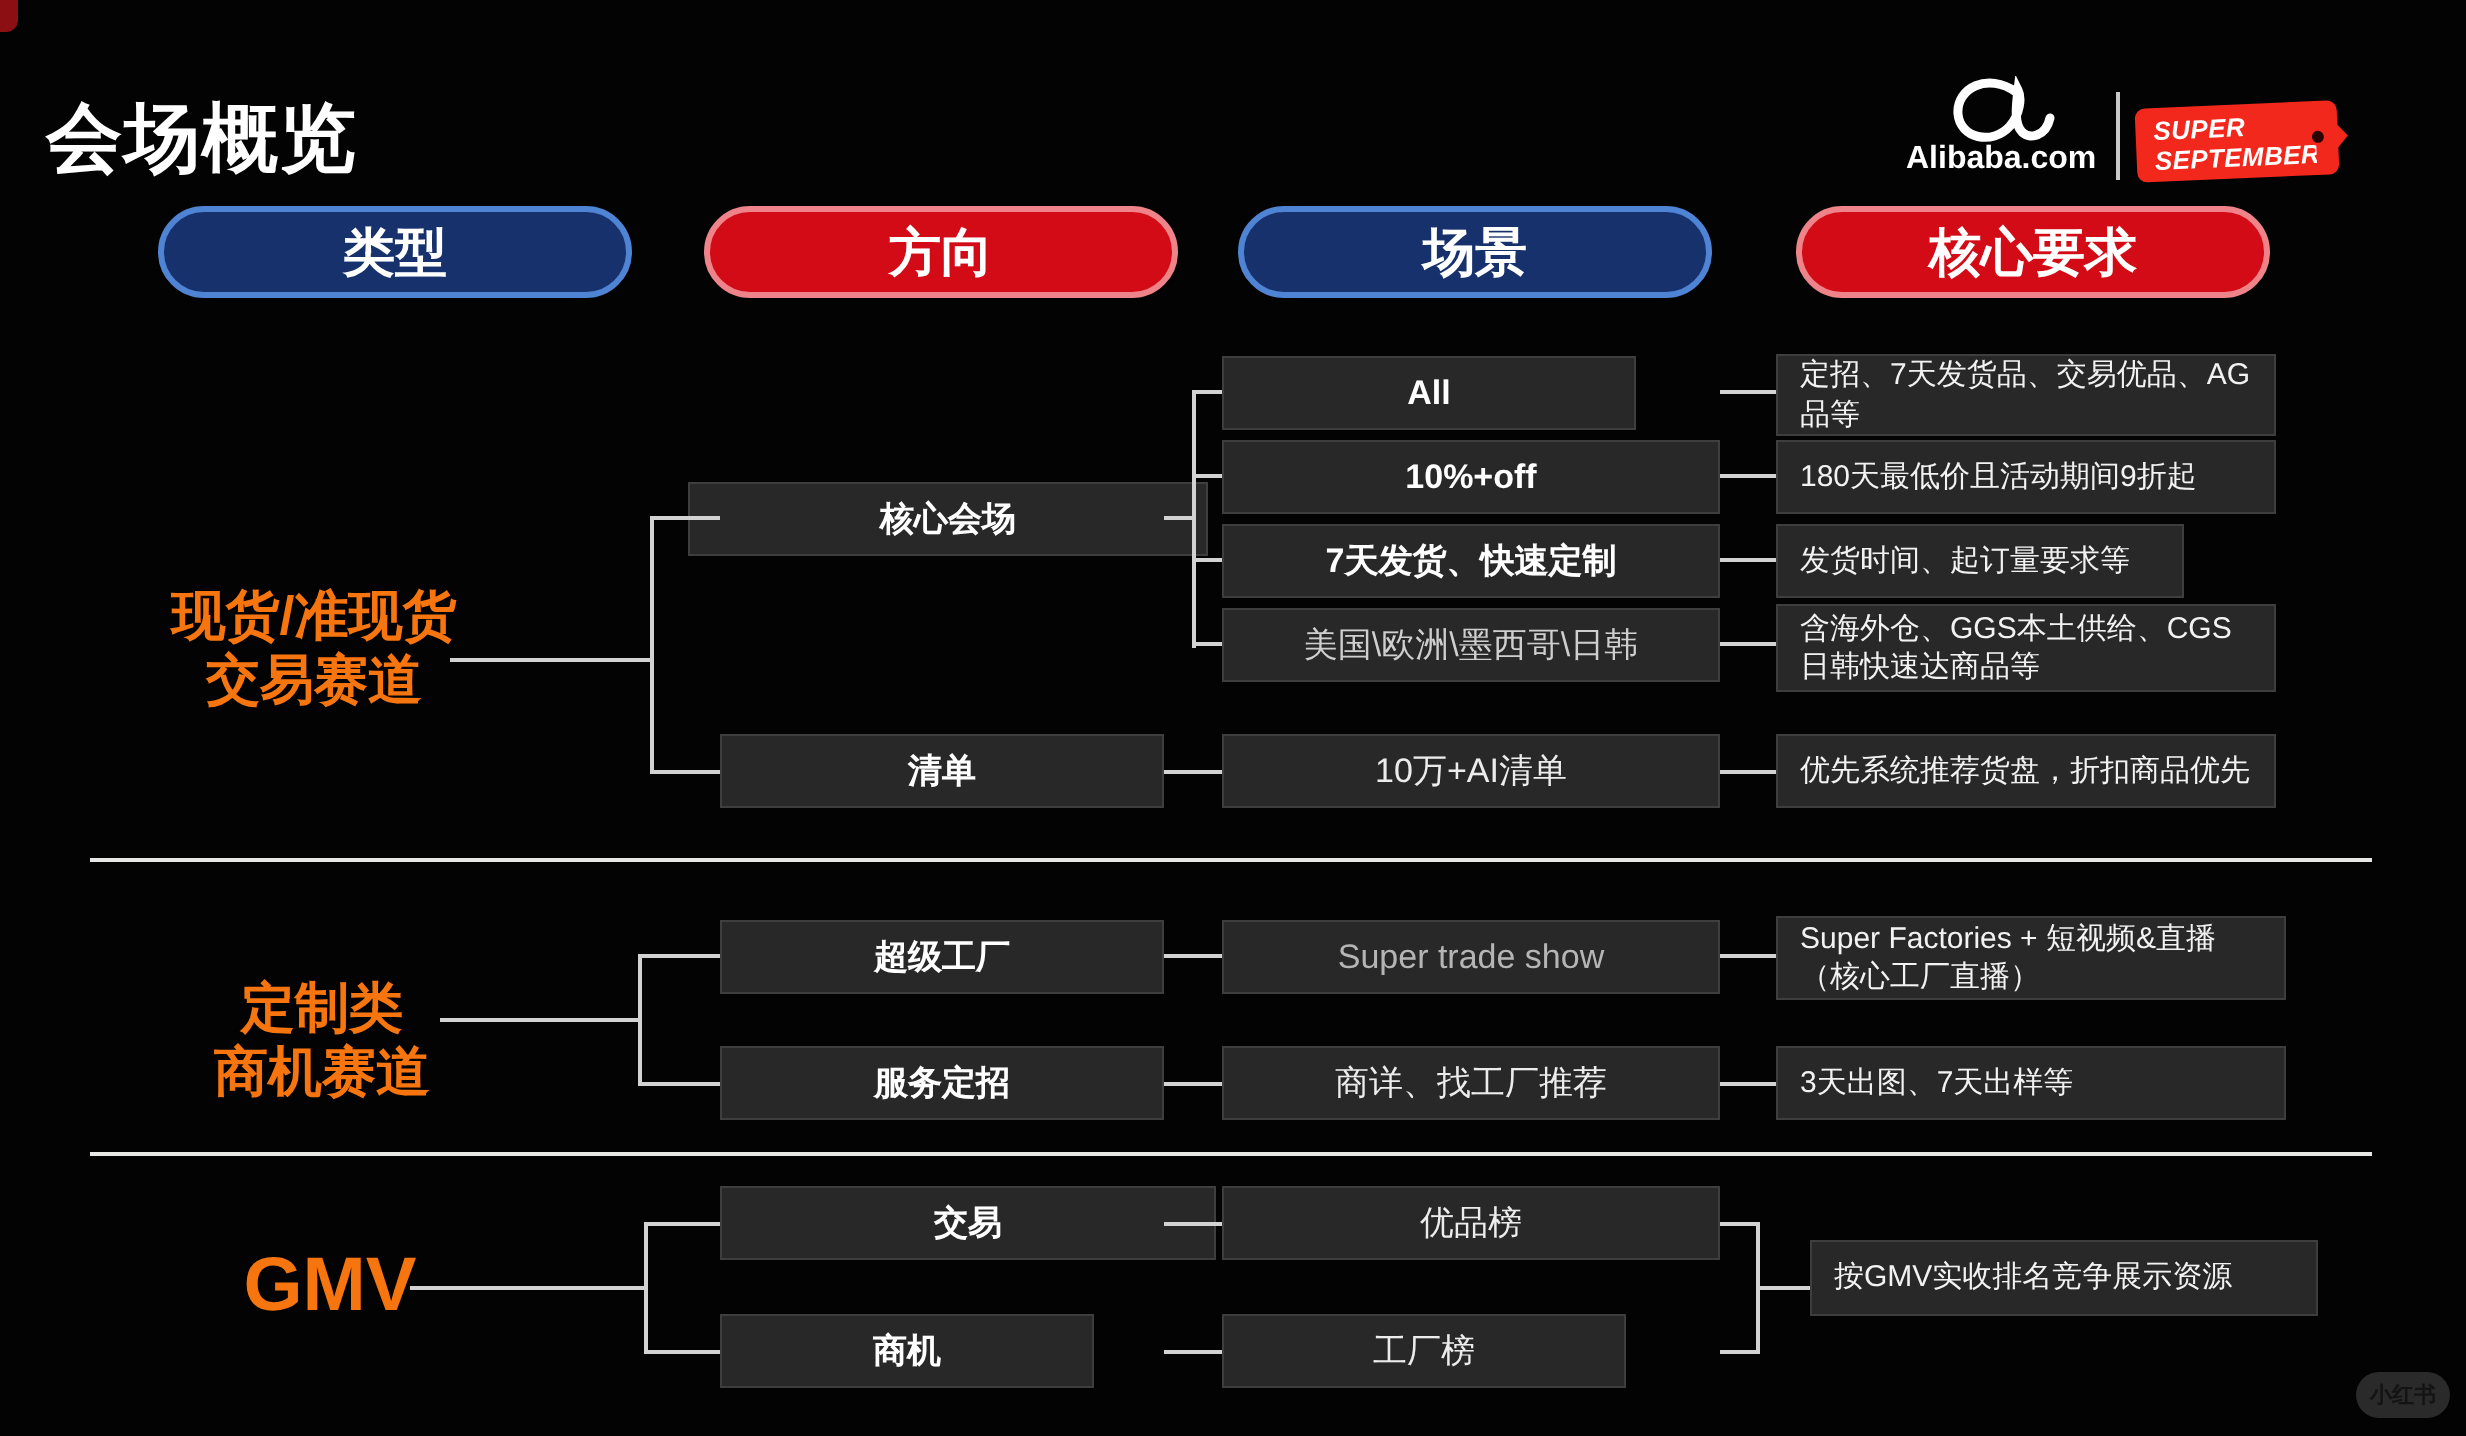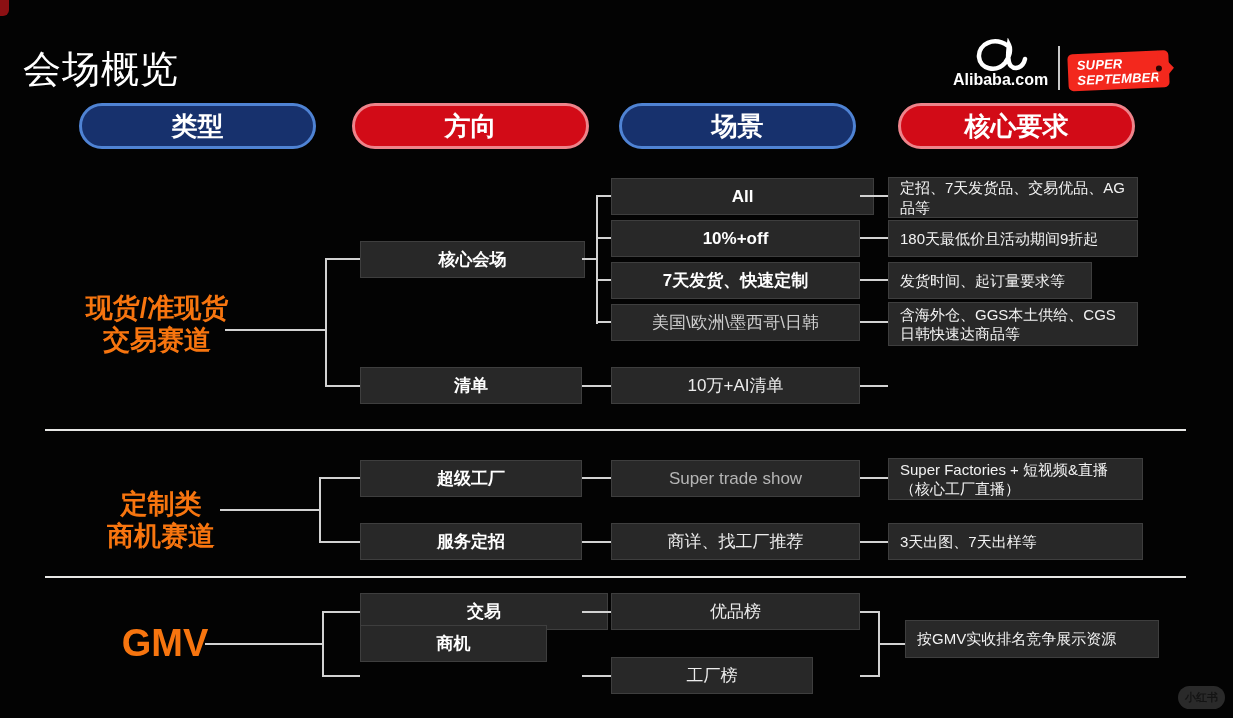--- a/index.html
+++ b/index.html
@@ -2,21 +2,21 @@
 <html><head>
 <meta charset="utf-8">
 <style>
   html,body{margin:0;padding:0;background:#000;}
   #stage{
     position:relative;width:1233px;height:718px;background:#030303;overflow:hidden;
     font-family:"Liberation Sans","DejaVu Sans",sans-serif;color:#fff;
   }
   .abs{position:absolute;box-sizing:border-box;}
   
-  .page-title{font-size:38px;font-weight:400;letter-spacing:1px;color:#fff;}
+  .page-title{font-size:38px;font-weight:700;letter-spacing:1px;color:#fff;}
   
   .pill{width:237px;height:46px;border-radius:26px;display:flex;align-items:center;justify-content:center;
         font-size:26px;font-weight:700;color:#fff;}
   .pill-blue{background:#17316d;border:3px solid #4f83d4;}
   .pill-red{background:#d20b17;border:3px solid #ee838a;}
   
   .logo-text{font-size:16px;font-weight:700;color:#fff;}
   .brand-sep{width:2px;height:44px;background:#c9c9c9;}
   .badge-wrap{transform:rotate(-2.5deg);}
   .badge-body{position:absolute;left:0;top:0;width:92px;height:37px;background:#f3281d;border-radius:5px;
@@ -74,33 +74,34 @@
   <div class="abs pill pill-blue" style="left:79px;top:103px">类型</div>
   <div class="abs pill pill-red" style="left:352px;top:103px">方向</div>
   <div class="abs pill pill-blue" style="left:619px;top:103px">场景</div>
   <div class="abs pill pill-red" style="left:898px;top:103px">核心要求</div>
 
   <div class="abs track" style="left:52px;top:292px">
     <div>现货/准现货</div>
     <div>交易赛道</div>
   </div>
 
-  <div class="abs box dir" style="left:360px;top:241px;width:225px;height:37px">核心会场</div>
+  <div class="abs box dir" style="left:344px;top:241px;width:260px;height:37px">核心会场</div>
   <div class="abs box dir" style="left:360px;top:367px;width:222px;height:37px">清单</div>
 
-  <div class="abs box t-bold" style="left:611px;top:178px;width:263px;height:37px">All</div>
+  <div class="abs box t-bold" style="left:611px;top:178px;width:207px;height:37px">All</div>
   <div class="abs box t-bold" style="left:611px;top:220px;width:249px;height:37px">10%+off</div>
   <div class="abs box t-bold" style="left:611px;top:262px;width:249px;height:37px">7天发货、快速定制</div>
   <div class="abs box t-dim" style="left:611px;top:304px;width:249px;height:37px">美国\欧洲\墨西哥\日韩</div>
   <div class="abs box t-soft" style="left:611px;top:367px;width:249px;height:37px">10万+AI清单</div>
 
   <div class="abs box req" style="left:888px;top:177px;width:250px;height:41px">定招、7天发货品、交易优品、AG品等</div>
   <div class="abs box req" style="left:888px;top:220px;width:250px;height:37px">180天最低价且活动期间9折起</div>
   <div class="abs box req" style="left:888px;top:262px;width:204px;height:37px">发货时间、起订量要求等</div>
   <div class="abs box req" style="left:888px;top:302px;width:250px;height:44px">含海外仓、GGS本土供给、CGS日韩快速达商品等</div>
+  <div class="abs box req" style="left:888px;top:367px;width:250px;height:37px">优先系统推荐货盘，折扣商品优先</div>
 
   <div class="abs hline" style="left:225px;top:329px;width:100px"></div>
   <div class="abs vline" style="left:325px;top:259px;height:128px"></div>
   <div class="abs hline" style="left:325px;top:258px;width:35px"></div>
   <div class="abs hline" style="left:325px;top:385px;width:35px"></div>
   <div class="abs hline" style="left:582px;top:258px;width:14px"></div>
   <div class="abs vline" style="left:596px;top:195px;height:129px"></div>
   <div class="abs hline" style="left:596px;top:195px;width:15px"></div>
   <div class="abs hline" style="left:596px;top:237px;width:15px"></div>
   <div class="abs hline" style="left:596px;top:279px;width:15px"></div>
@@ -137,21 +138,21 @@
   <div class="abs hline" style="left:582px;top:541px;width:29px"></div>
   <div class="abs hline" style="left:860px;top:541px;width:28px"></div>
 
   <div class="abs divider" style="left:45px;top:576px;width:1141px"></div>
 
   <div class="abs track track-gmv" style="left:60px;top:627px">
     <div>GMV</div>
   </div>
 
   <div class="abs box dir" style="left:360px;top:593px;width:248px;height:37px">交易</div>
-  <div class="abs box dir" style="left:360px;top:625px;width:187px;height:37px">商机</div>
+  <div class="abs box dir" style="left:360px;top:657px;width:187px;height:37px">商机</div>
 
   <div class="abs box t-soft" style="left:611px;top:593px;width:249px;height:37px">优品榜</div>
   <div class="abs box t-soft" style="left:611px;top:657px;width:202px;height:37px">工厂榜</div>
 
   <div class="abs box req" style="left:905px;top:620px;width:254px;height:38px">按GMV实收排名竞争展示资源</div>
 
   <div class="abs hline" style="left:205px;top:643px;width:117px"></div>
   <div class="abs vline" style="left:322px;top:611px;height:66px"></div>
   <div class="abs hline" style="left:322px;top:611px;width:38px"></div>
   <div class="abs hline" style="left:322px;top:675px;width:38px"></div>

